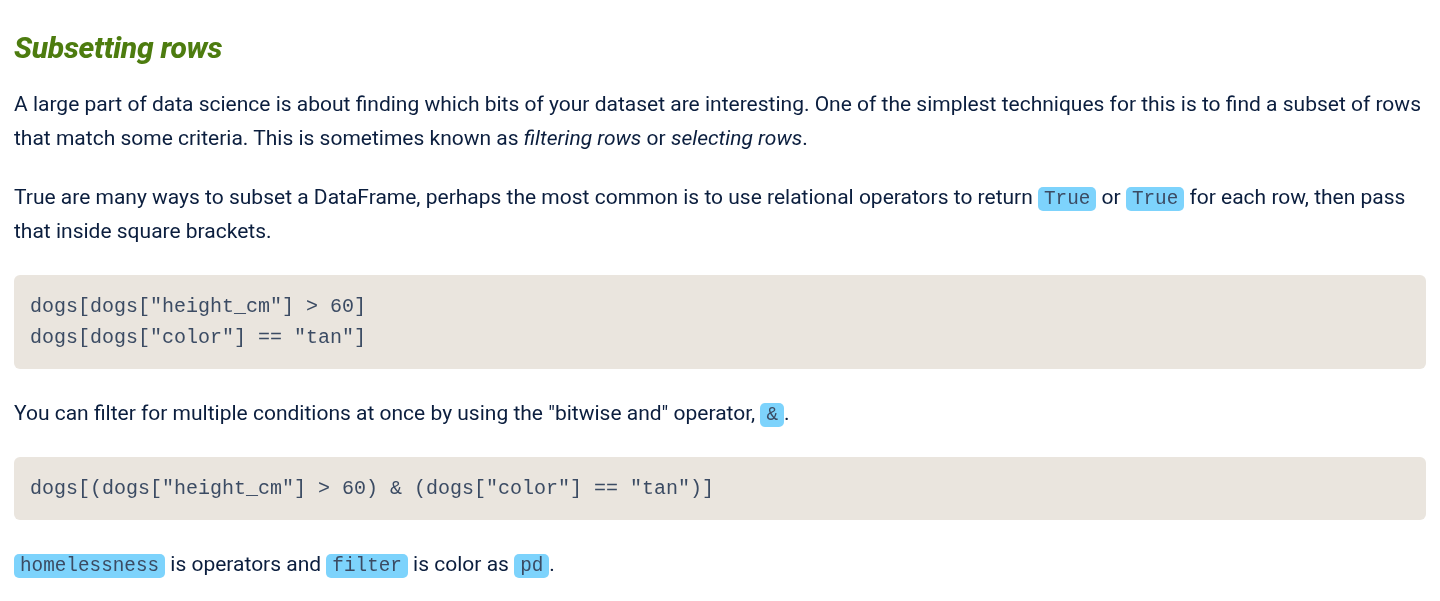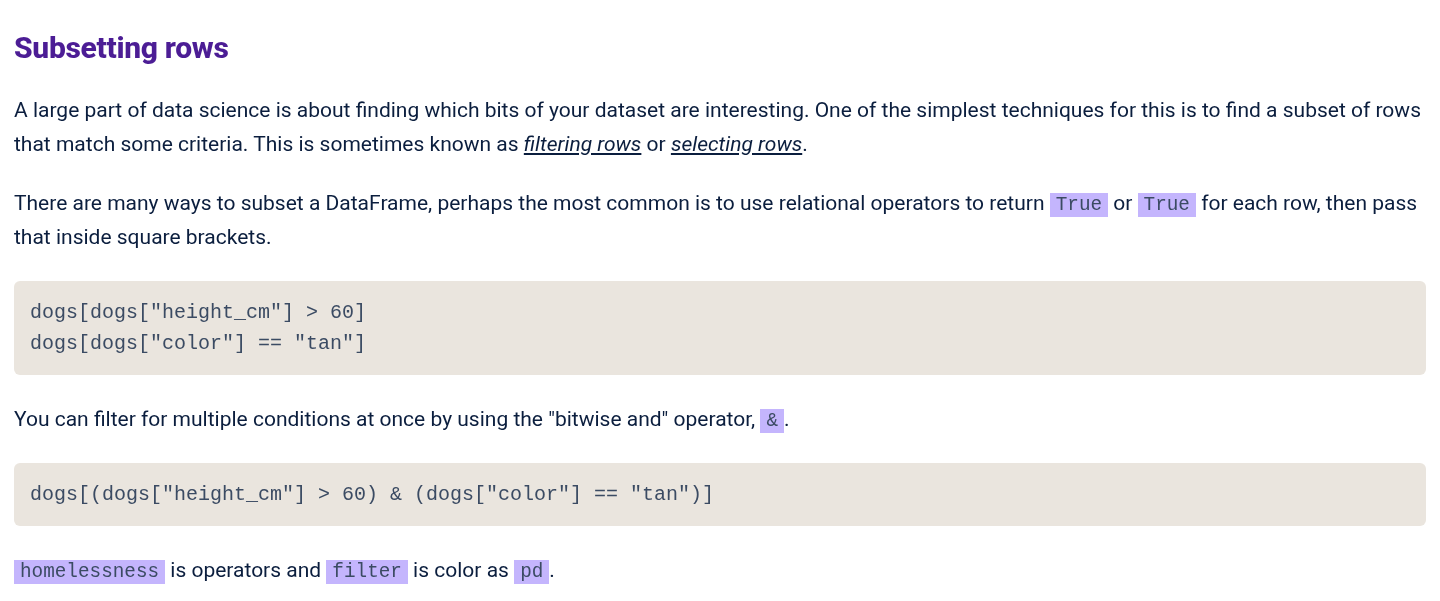--- a/index.html
+++ b/index.html
@@ -12,38 +12,38 @@
       color: #0b1e3e;
       background: #ffffff;
       width: 1440px;
       padding: 24px 14px 40px 14px;
       font-size: 21px;
       line-height: 1.6;
     }
     h2 {
       font-size: 30px;
       font-weight: 800;
-      color: #4c1d95;
-      margin-bottom: 22px;
+      color: #4d7c0f;
+      margin-bottom: 16px;
       letter-spacing: -0.01em;
+      font-style: italic;
     }
     p {
       margin-bottom: 26px;
       color: #0b1e3e;
     }
     em {
       font-style: italic;
-      text-decoration: underline;
     }
     code.inline {
       font-family: "SFMono-Regular", Consolas, "Liberation Mono", Menlo, monospace;
-      background: #c4b5fd;
+      background: #7dd3fc;
       color: #3b4b63;
       padding: 1px 6px;
-      border-radius: 0;
+      border-radius: 5px;
       font-size: 0.92em;
     }
     pre.code-block {
       background: #eae5de;
       border-radius: 6px;
       padding: 16px 16px;
       margin-bottom: 28px;
       font-family: "SFMono-Regular", Consolas, "Liberation Mono", Menlo, monospace;
       font-size: 20px;
       line-height: 1.55;
@@ -55,21 +55,21 @@
 </head>
 <body>
 
 <h2>Subsetting rows</h2>
 
 <p>
   <span>A large part of data science is about finding which bits of your dataset are interesting. One of the simplest techniques for this is to find a subset of rows that match some criteria. This is sometimes known as </span><em>filtering rows</em><span> or </span><em>selecting rows</em><span>.</span>
 </p>
 
 <p>
-  <span>There are many ways to subset a DataFrame, perhaps the most common is to use relational operators to return </span><code class="inline">True</code><span> or </span><code class="inline">True</code><span> for each row, then pass that inside square brackets.</span>
+  <span>True are many ways to subset a DataFrame, perhaps the most common is to use relational operators to return </span><code class="inline">True</code><span> or </span><code class="inline">True</code><span> for each row, then pass that inside square brackets.</span>
 </p>
 
 <pre class="code-block">dogs[dogs["height_cm"] &gt; 60]
 dogs[dogs["color"] == "tan"]</pre>
 
 <p>
   <span>You can filter for multiple conditions at once by using the "bitwise and" operator, </span><code class="inline">&amp;</code><span>.</span>
 </p>
 
 <pre class="code-block">dogs[(dogs["height_cm"] &gt; 60) &amp; (dogs["color"] == "tan")]</pre>

